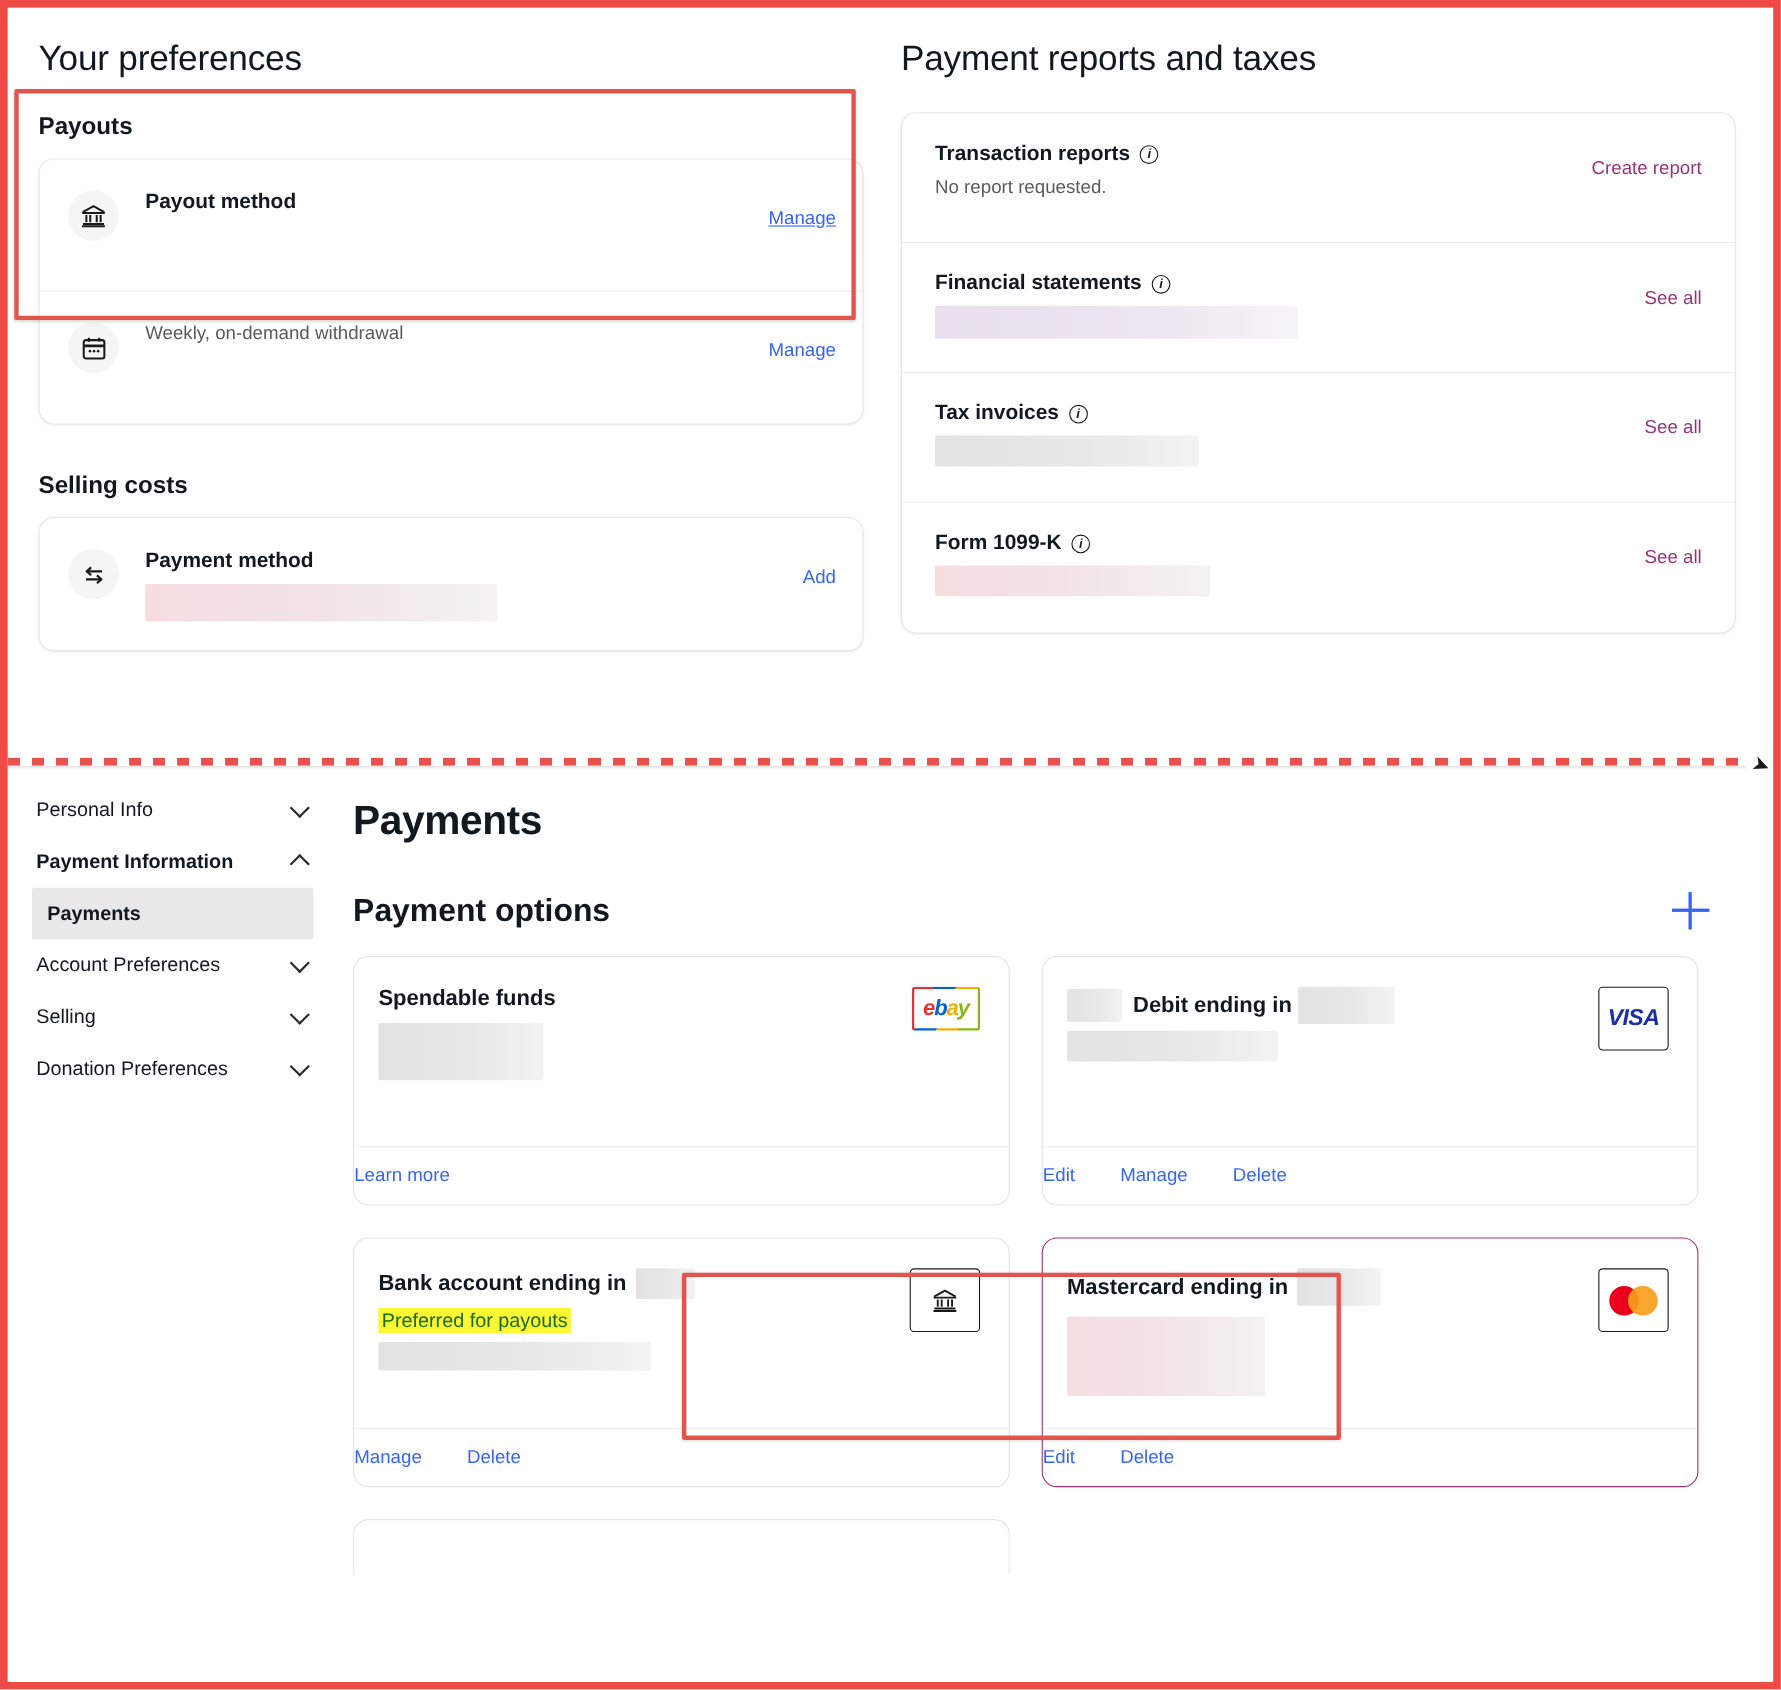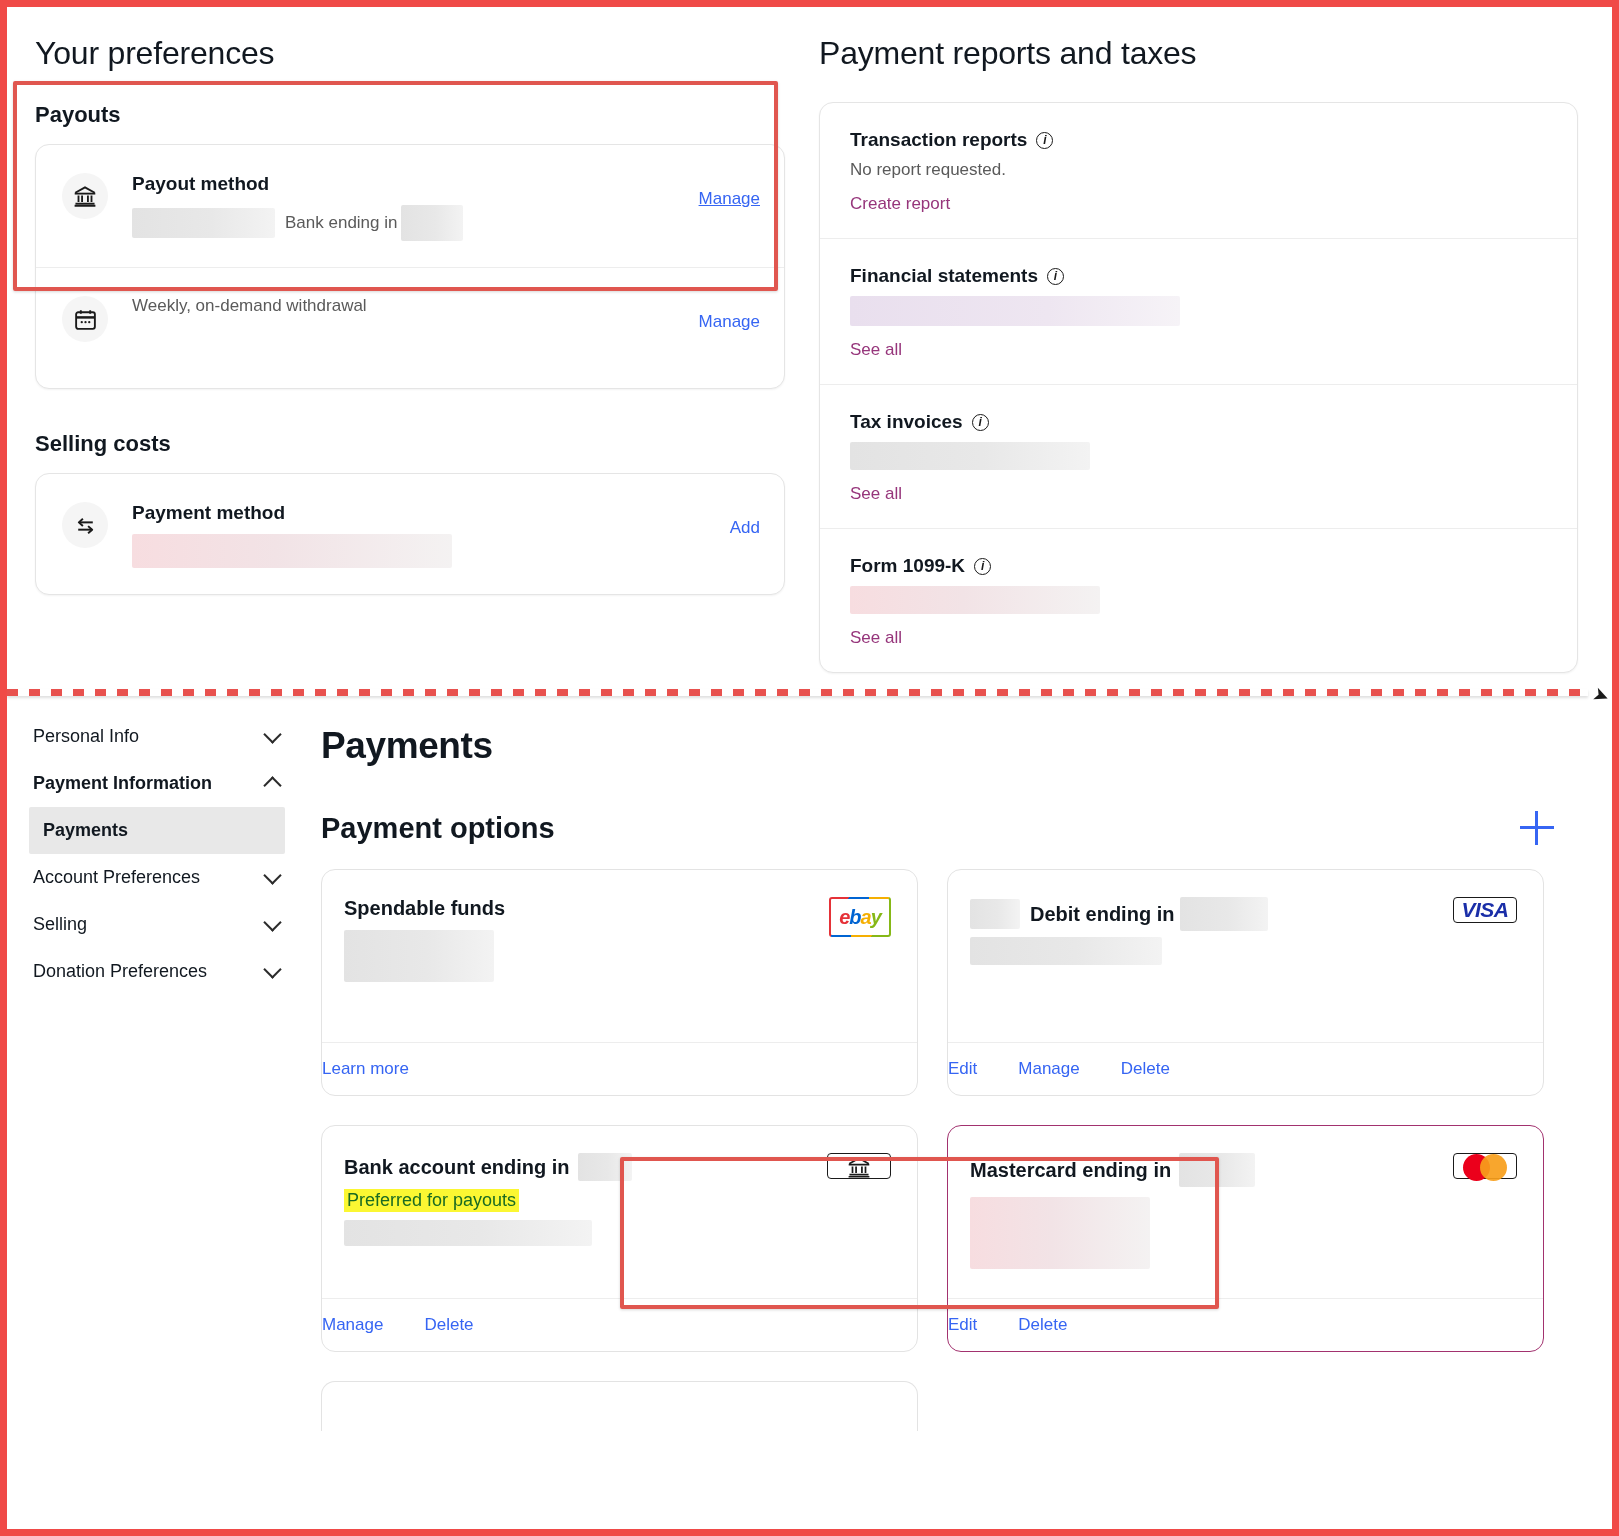--- a/index.html
+++ b/index.html
@@ -93,21 +93,20 @@
     border-radius: 2px; vertical-align: middle;
   }
 
   
   .report-card { margin-top: 2px; }
   .report-row {
     display: flex; justify-content: space-between; align-items: flex-start;
     padding: 26px 30px 24px 30px;
     border-bottom: 1px solid #ededed;
     min-height: 118px;
-    flex-direction: column;
   }
   .report-row:last-child { border-bottom: none; }
   .report-head {
     font-size: 19px; font-weight: bold; color: #111820;
     display: flex; align-items: center; gap: 9px; margin-bottom: 9px;
   }
   .report-desc { font-size: 17px; color: #5a5a5a; }
   .info-icon {
     width: 17px; height: 17px; border: 1.6px solid #1a1a1a;
     border-radius: 50%; display: inline-flex;
@@ -194,23 +193,23 @@
   .pay-card-foot {
     border-top: 1px solid #ededed;
     padding: 16px 26px 16px 0;
     display: flex; justify-content: flex-start; gap: 41px;
   }
   .badge-preferred {
     display: inline-block; background: #fbf732; color: #1a6b22;
     font-size: 18px; font-weight: normal; padding: 1px 3px; margin-top: 8px;
   }
   .brand-box {
-    width: 64px; height: 26px; border: 1.6px solid #1a1a1a;
+    width: 64px; height: 58px; border: 1.6px solid #1a1a1a;
     border-radius: 4px; background: #fff; flex: 0 0 64px;
-    display: flex; justify-content: center;
+    display: flex; align-items: center; justify-content: center;
   }
   .ebay-box {
     width: 62px; height: 40px; flex: 0 0 62px;
     border-radius: 3px; padding: 1.6px; background: #fff;
     border: 2px solid transparent;
     background-image:
       linear-gradient(#fff,#fff),
       linear-gradient(115deg,#e53238 0 25%, #0064d2 25% 50%, #f5af02 50% 75%, #86b817 75% 100%);
     background-origin: border-box;
     background-clip: padding-box, border-box;
@@ -255,25 +254,20 @@
           <div class="circle-icon">
             <svg width="26" height="26" viewBox="0 0 24 24" fill="none" stroke="#1a1a1a" stroke-width="1.7">
               <path d="M3 9 L12 4 L21 9" fill="none"></path>
                 <path d="M2.5 9.8 H21.5"></path>
               <path d="M6 11.5 V17.5 M9.3 11.5 V17.5 M14.7 11.5 V17.5 M18 11.5 V17.5"></path>
               <path d="M3.2 19 H20.8 M2.4 21 H21.6"></path>
             </svg>
           </div>
           <div class="pref-body">
             <div class="pref-title">Payout method</div>
-            <div class="pref-sub">
-              <span class="redact" style="width:143px;height:30px;"></span>
-              <span style="margin-left:10px;">Bank ending in</span>
-              <span class="redact" style="width:62px;height:36px;margin-left:4px;"></span>
-            </div>
           </div>
           <div class="pref-action">
             <a class="link underline">Manage</a>
           </div>
         </div>
 
         <div class="pref-row">
           <div class="circle-icon">
             <svg width="25" height="25" viewBox="0 0 24 24" fill="none" stroke="#1a1a1a" stroke-width="1.8">
               <rect x="3" y="5" width="18" height="16" rx="2"></rect>

